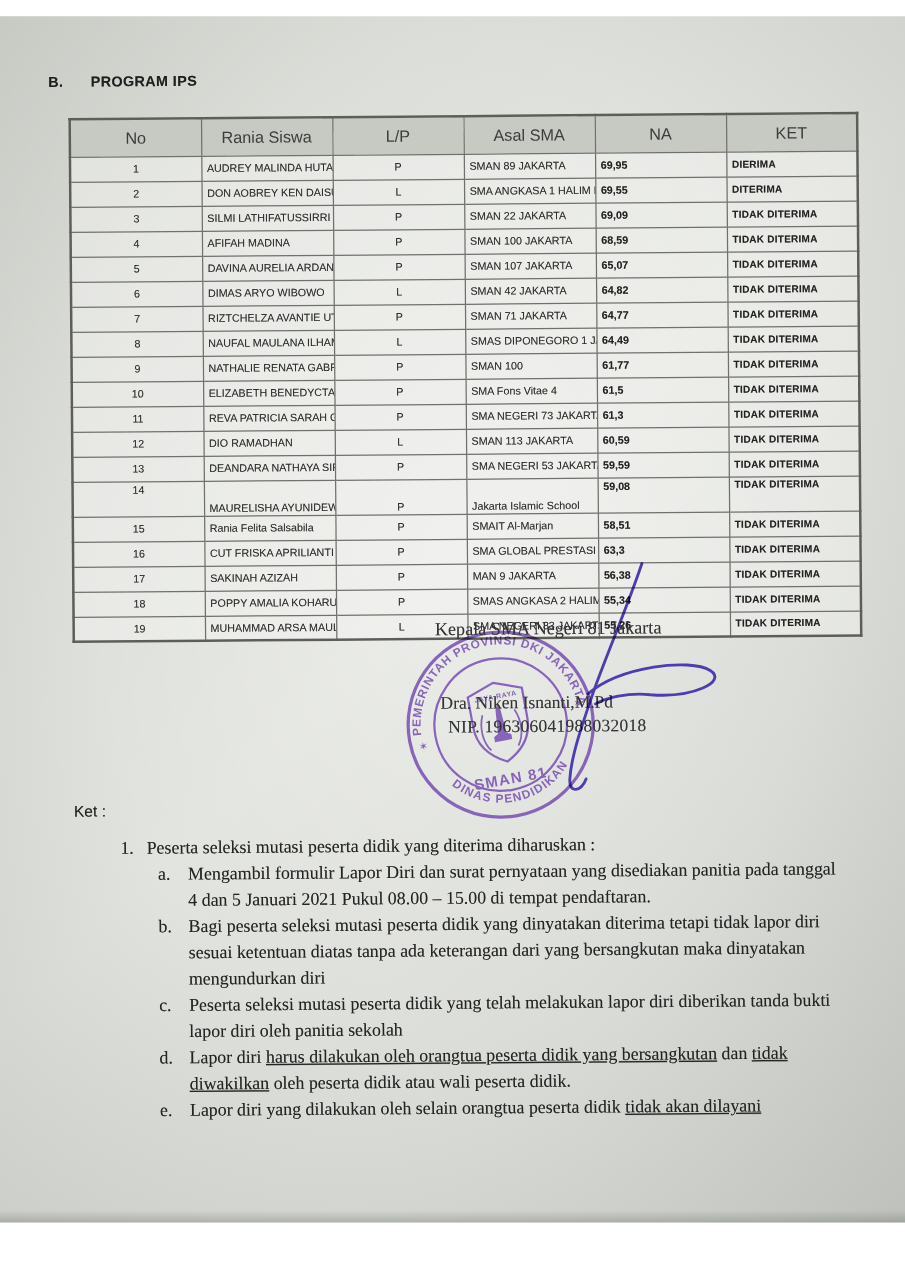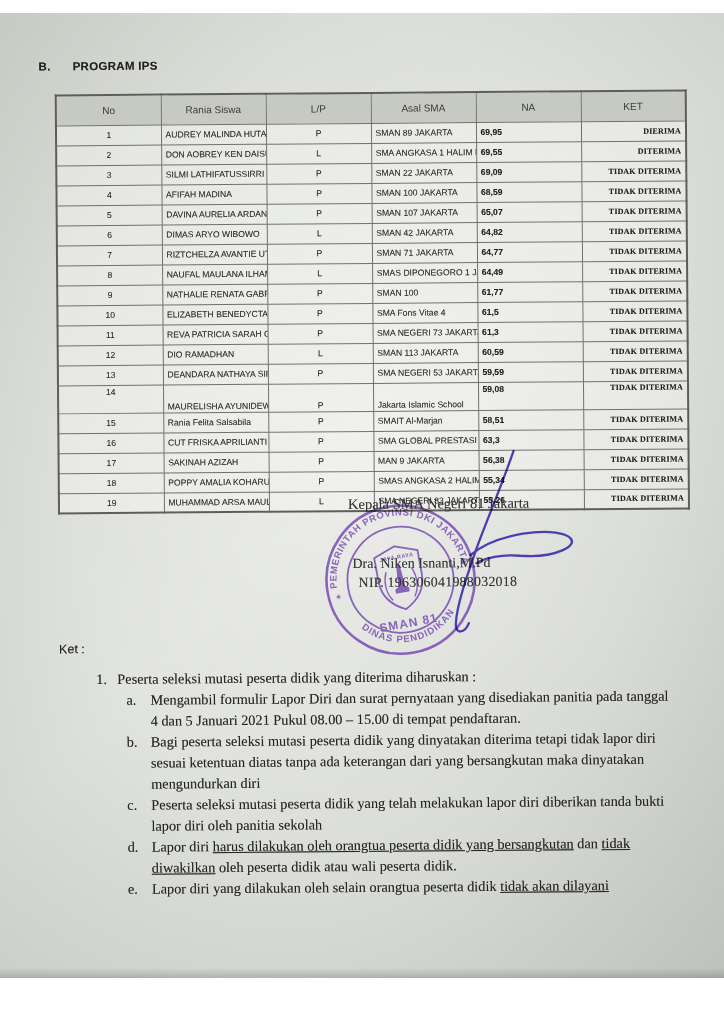--- a/index.html
+++ b/index.html
@@ -15,29 +15,29 @@
   .section-title{position:absolute;left:42px;top:58px;font-size:11.5px;font-weight:bold;color:#1f1f1f;
     letter-spacing:.3px;text-shadow:0 0 .5px rgba(40,40,40,.45);}
   .section-title .lbl{margin-right:22px;}
 
   
   table.results{position:absolute;left:58px;top:92px;width:632px;border-collapse:collapse;table-layout:fixed;
     background:rgba(246,247,244,.45);font-size:8.6px;color:#2e2e2e;}
   table.results th,table.results td{border:1px solid #71716b;padding:1px 4px;overflow:hidden;white-space:nowrap;}
   table.results{border:2px solid #5e5e58;}
   table.results thead tr{height:30px;}
-  table.results th{background:#c7c9c3;font-weight:normal;color:#3c3c3c;text-align:center;font-size:10px;}
+  table.results th{background:#c7c9c3;font-weight:normal;color:#3c3c3c;text-align:center;font-size:13px;}
   table.results tbody tr{height:20px;}
   table.results tbody tr.tall{height:28px;}
   td.col-no{text-align:center;width:28px;}
   td.col-nama{width:205px;}
   td.col-lp{text-align:center;width:34px;}
   td.col-asal{width:176px;}
   td.col-na{text-align:left;font-weight:bold;width:70px;color:#222;}
-  td.col-ket{text-align:right;font-weight:bold;font-size:8px;width:107px;color:#222;letter-spacing:.2px;font-family:Liberation Serif, serif;}
+  td.col-ket{text-align:left;font-weight:bold;font-size:8px;width:107px;color:#222;letter-spacing:.2px;}
   tr.tall td.col-nama,tr.tall td.col-lp,tr.tall td.col-asal{vertical-align:bottom;}
   tr.tall td.col-no,tr.tall td.col-na,tr.tall td.col-ket{vertical-align:top;}
   table.results td{text-shadow:0 0 .4px rgba(50,50,50,.4);}
 
   
   .sig-block{position:absolute;left:348px;top:496px;width:270px;color:#343434;
     font-family:"Liberation Serif",serif;text-shadow:0 0 .5px rgba(50,50,60,.35);}
   .sig-title{font-size:14.5px;}
   .sig-name{position:absolute;left:4px;top:60px;font-size:14px;}
   .sig-nip{position:absolute;left:10px;top:79px;font-size:14px;letter-spacing:.2px;}

